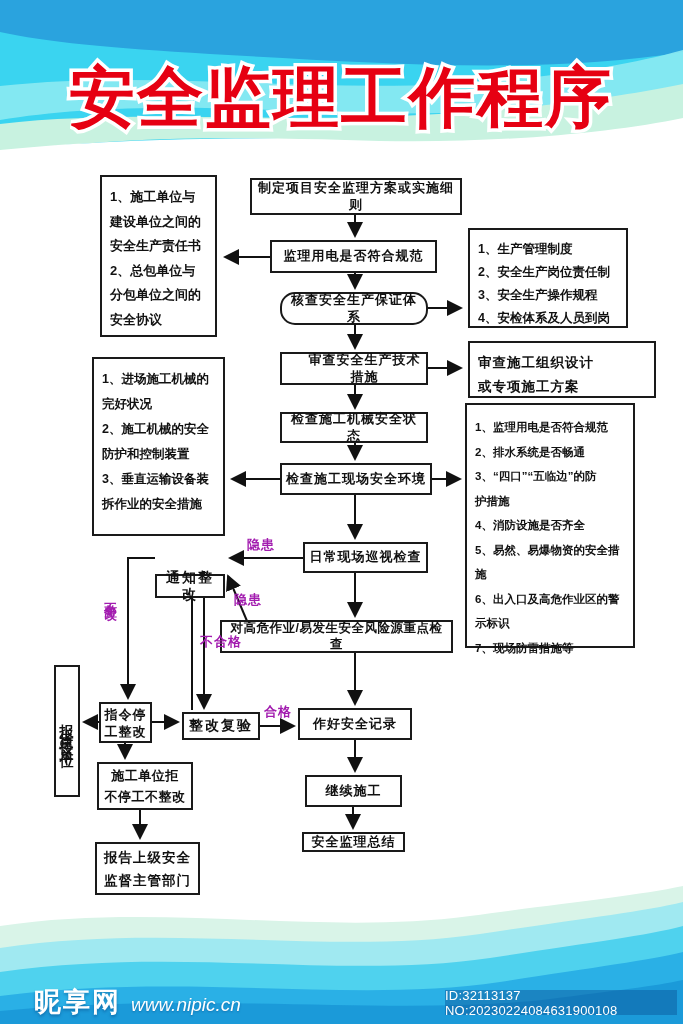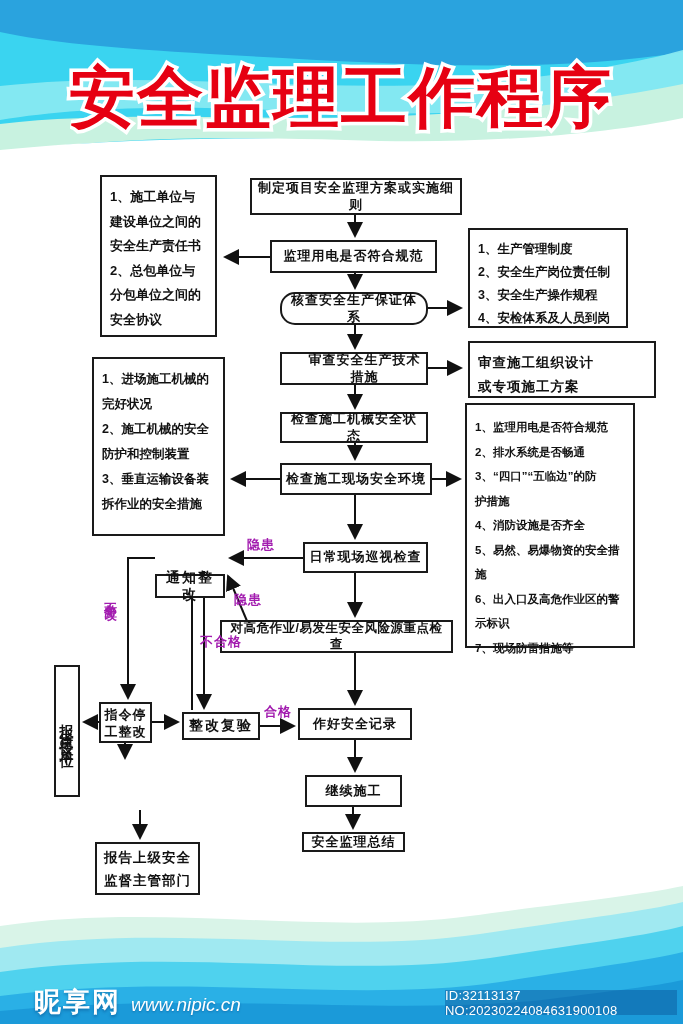--- a/index.html
+++ b/index.html
@@ -131,20 +131,22 @@
   <div class="box node b-key">对高危作业/易发生安全风险源重点检查</div>
   <div class="box node b-record">作好安全记录</div>
   <div class="box node b-continue">继续施工</div>
   <div class="box node b-summary">安全监理总结</div>
 
   <div class="box node side b-notify">通知整改</div>
   <div class="box node b-orderstop">指令停
 工整改</div>
   <div class="box node side b-recheck">整改复验</div>
   <div class="box vtext b-reportowner">报告建设单位</div>
+  <div class="box node b-refuse">施工单位拒
+不停工不整改</div>
   <div class="box node b-reportsup">报告上级安全
 监督主管部门</div>
 
   <div class="box info b-resp">1、施工单位与
 建设单位之间的
 安全生产责任书
 2、总包单位与
 分包单位之间的
 安全协议</div>
   <div class="box info b-prod">1、生产管理制度

